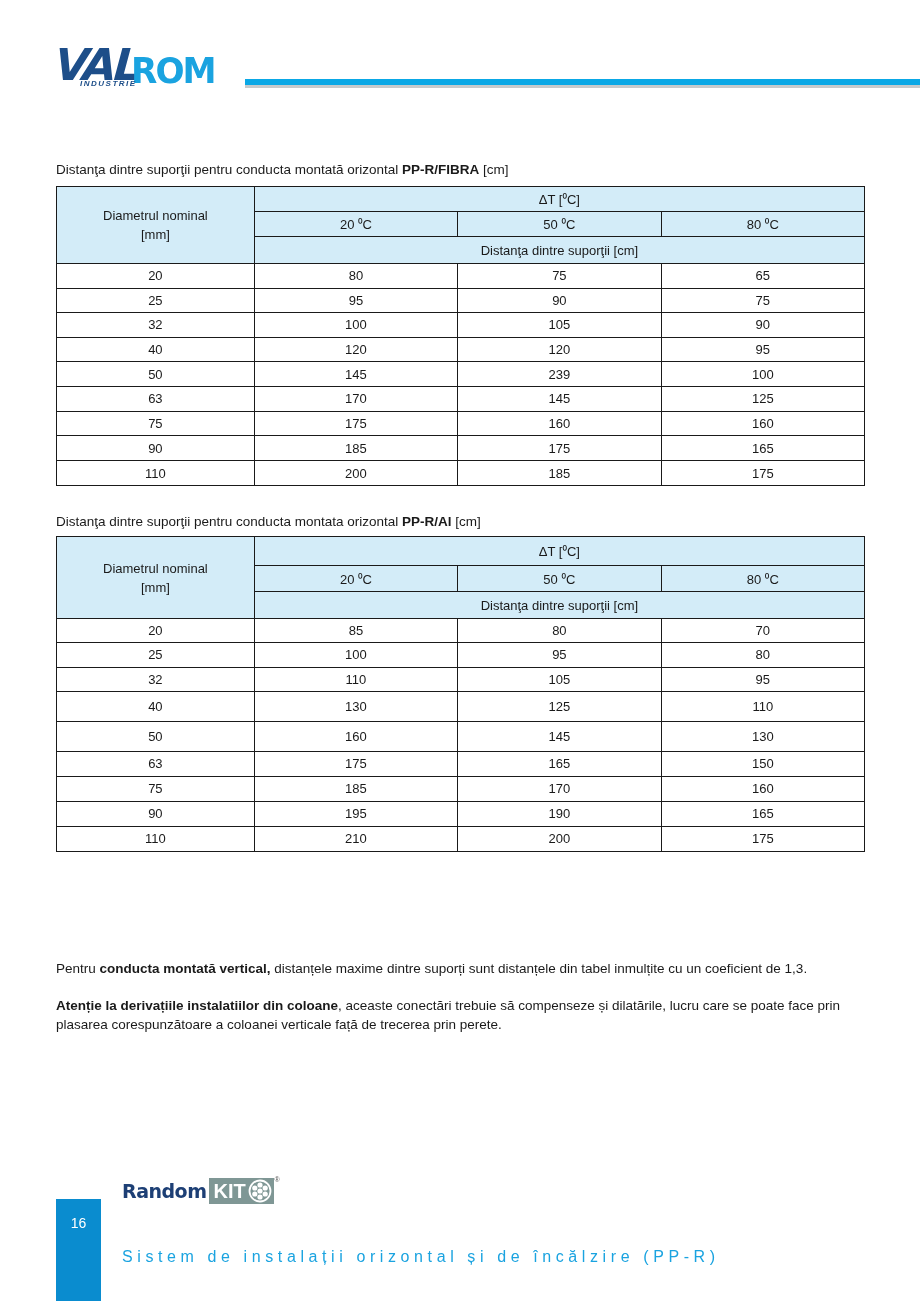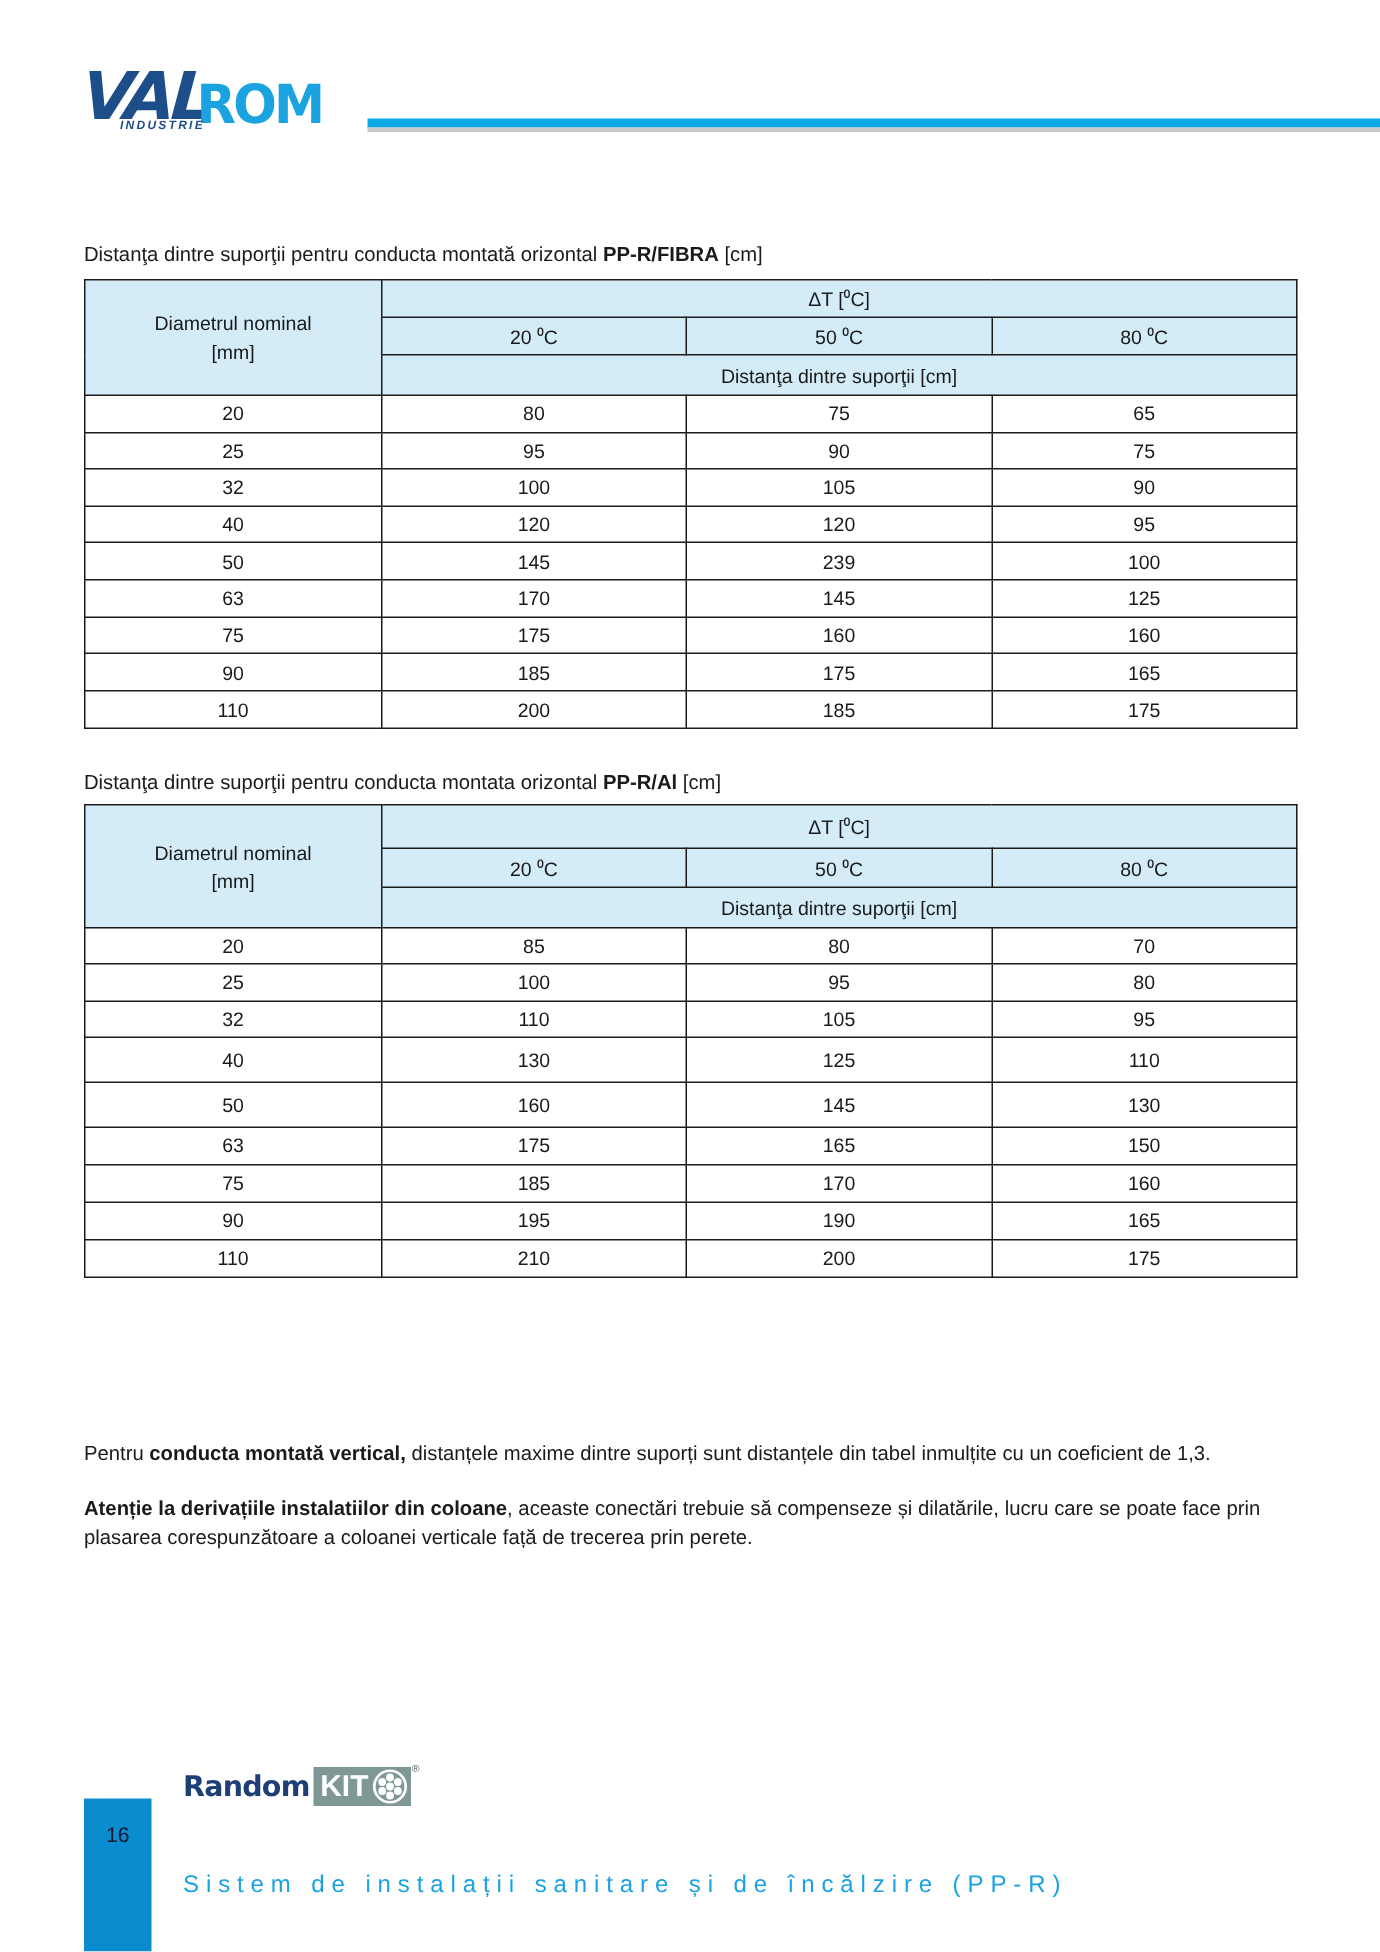--- a/index.html
+++ b/index.html
@@ -24,21 +24,21 @@
     table.data td.hd { background: #d3ecf8; }
     table.data td.col0 { width: 198px; }
     table.data td.colv { width: 203.7px; margin-left: 12px; }
     table.data .diam-label { line-height: 19px; }
 
     
     .note { position: absolute; left: 56px; width: 812px; font-size: 13.5px; line-height: 19px; color: #1a1a1a; }
 
     
     .page-num-box { position: absolute; left: 56px; top: 1199px; width: 45px; height: 102px; background: #0a8ccf; }
-    .page-num { position: absolute; left: 0; width: 45px; top: 16px; text-align: center; color: #0f172a; font-size: 14px; }
+    .page-num { position: absolute; left: 0; width: 45px; top: 16px; text-align: center; color: #ffffff; font-size: 14px; }
     .brand { position: absolute; left: 122px; top: 1176px; height: 30px; display: flex; align-items: center; }
     .brand-random { font-family: "DejaVu Sans", sans-serif; font-weight: bold; font-size: 19px; color: #1d3f75; letter-spacing: -0.5px; margin-right: 3px; }
     .brand-kit { display: flex; align-items: center; background: #7f9795; height: 26px; padding: 0 2px 0 4px; justify-content: space-between; }
     .brand-kit-text { color: #ffffff; font-weight: bold; font-size: 20px; letter-spacing: 0; }
     .brand-reg { position: absolute; right: -6px; top: -2px; font-size: 7px; color: #555; }
     .tagline { position: absolute; left: 122px; top: 1248px; font-size: 16px; letter-spacing: 4.6px; color: #1aa3e0; white-space: nowrap; }
   </style>
 </head>
 <body>
 
@@ -228,13 +228,13 @@
       <circle cx="12" cy="18" r="2.6" fill="#ffffff"></circle>
       <circle cx="6.8" cy="9" r="2.6" fill="#ffffff"></circle>
       <circle cx="17.2" cy="9" r="2.6" fill="#ffffff"></circle>
       <circle cx="6.8" cy="15" r="2.6" fill="#ffffff"></circle>
       <circle cx="17.2" cy="15" r="2.6" fill="#ffffff"></circle>
     </svg>
     <span class="brand-reg">®</span>
   </span>
 </div>
 
-<div class="tagline">Sistem de instalații sanitare și de  încălzire (PP-R)</div>
+<div class="tagline">Sistem de instalații orizontal și de  încălzire (PP-R)</div>
 
 </body></html>

